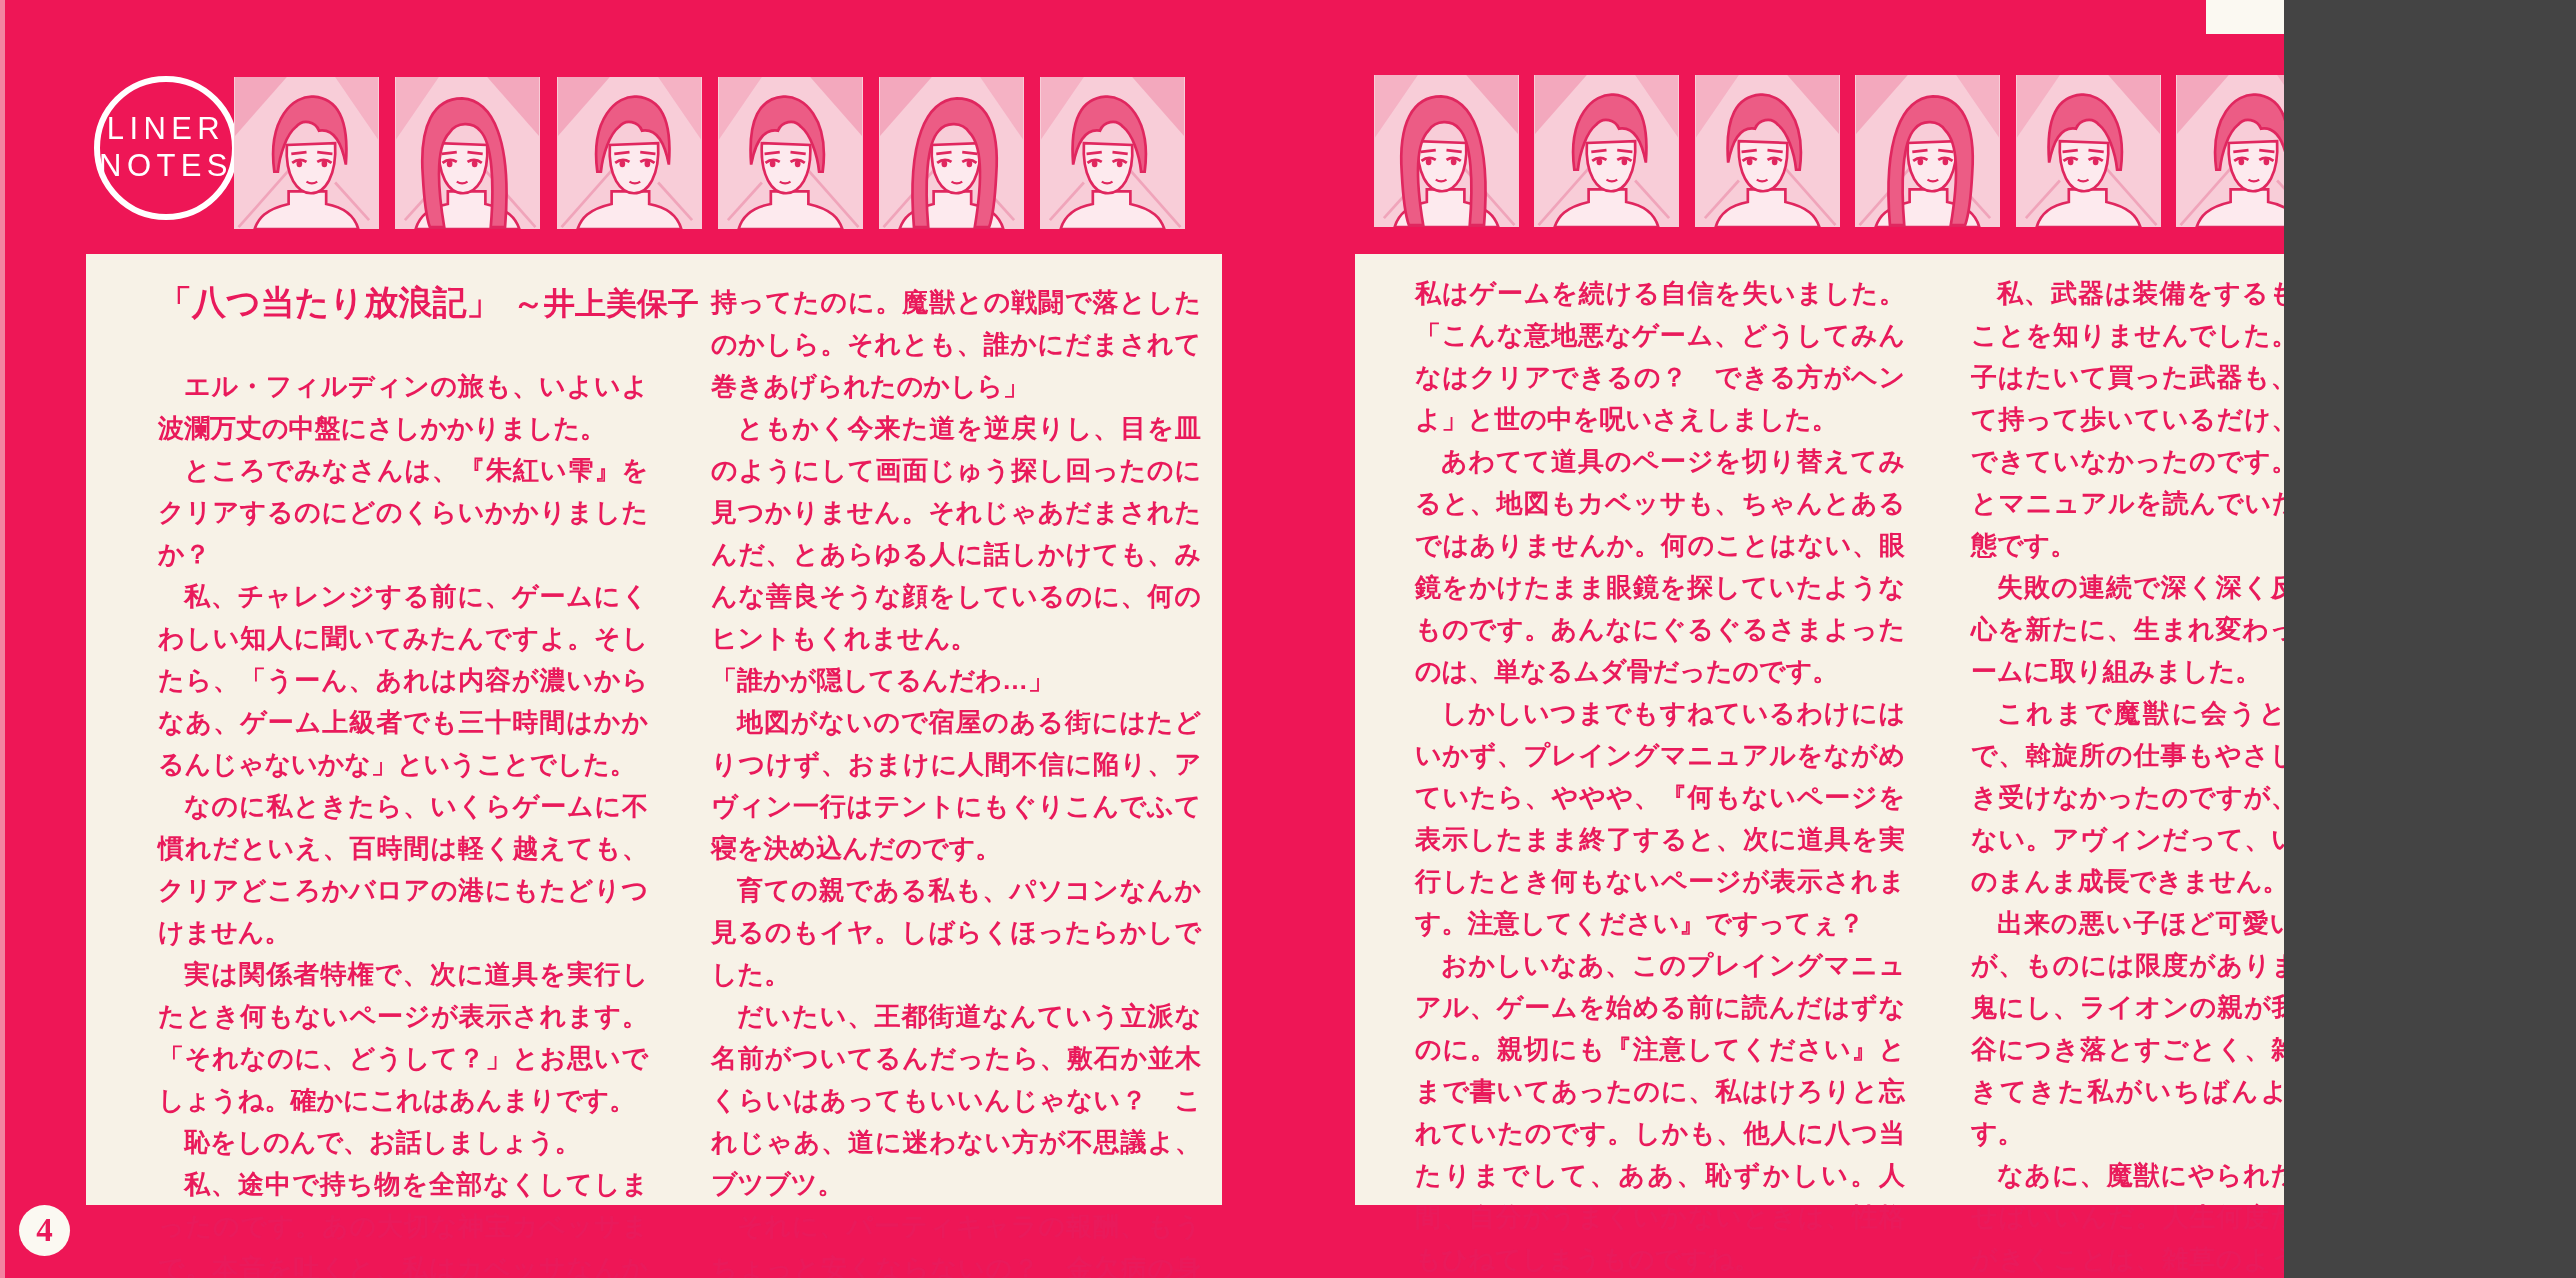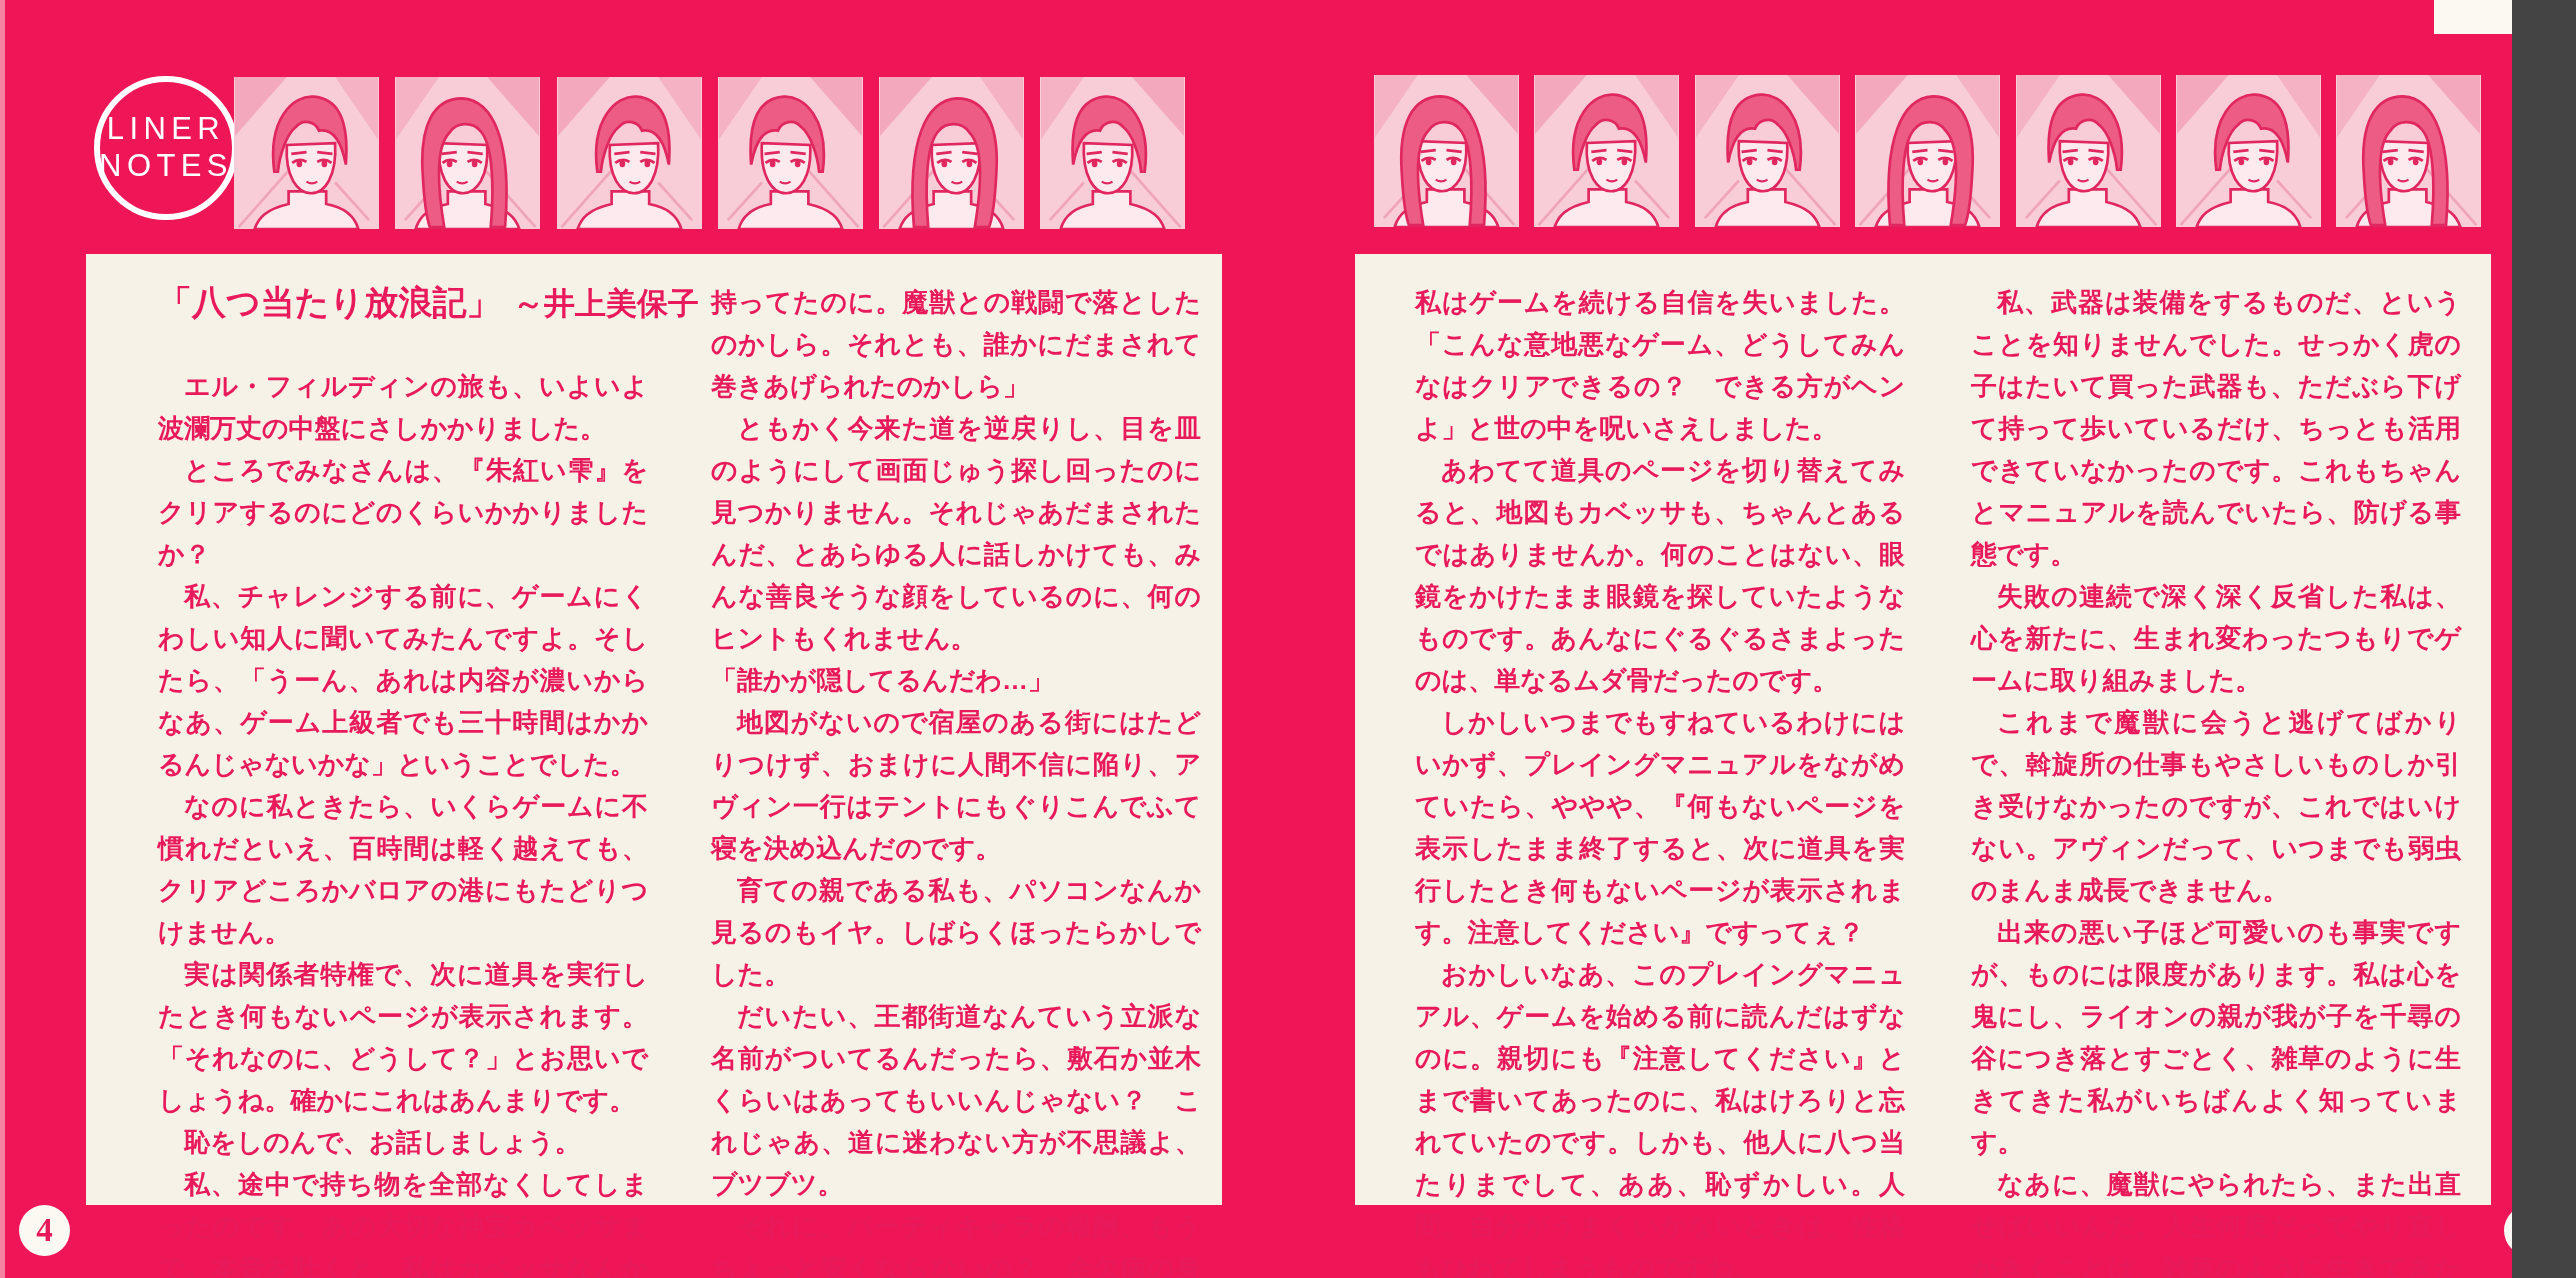--- a/index.html
+++ b/index.html
@@ -1,18 +1,18 @@
 <!DOCTYPE html>
 <html style="font-size:14.5px"><head>
 <meta charset="utf-8">
 <style>
   html,body{margin:0;padding:0;background:#444;}
   #page{
     position:relative;
-    width:2512px;height:1279px;
+    width:2284px;height:1279px;
     background:#ee1656;
     overflow:hidden;
     font-family:"Liberation Sans","DejaVu Sans",sans-serif;
   }
   
   .edge-strip{position:absolute;left:0;top:0;width:5.4px;height:100%;background:#f49fb4;opacity:.8;}
   .corner-notch{position:absolute;right:0;top:0;width:78px;height:34px;background:#fbf9f2;}
 
   
   .logo{
@@ -31,21 +31,21 @@
   .tile svg{display:block;width:100%;height:100%;}
 
   
   .panel{
     position:absolute;top:254px;width:1136px;height:951px;
     background:#f7f2e7;
     box-sizing:border-box;
     display:flex;
   }
   .panel-left{left:86px;padding:27px 41px 0 72px;gap:63px;}
-  .panel-right{left:1355px;padding:27px 32px 0 60px;gap:66px;}
+  .panel-right{left:1355px;padding:18px 32px 0 60px;gap:66px;}
   .col{width:490px;flex:0 0 490px;color:#e91a5b;font-size:26px;line-height:42px;}
   .col p{margin:0;text-indent:1em;text-align:justify;font-weight:bold;}
   .col p.cont{text-indent:0;}
   h1{
     margin:0 0 40px 0;font-size:34px;line-height:42px;font-weight:bold;
     color:#e91a5b;white-space:nowrap;letter-spacing:0px;
   }
   h1 .author{
     font-family:"Liberation Serif","DejaVu Serif",serif;
     font-weight:600;font-size:31px;margin-left:12.7px;

